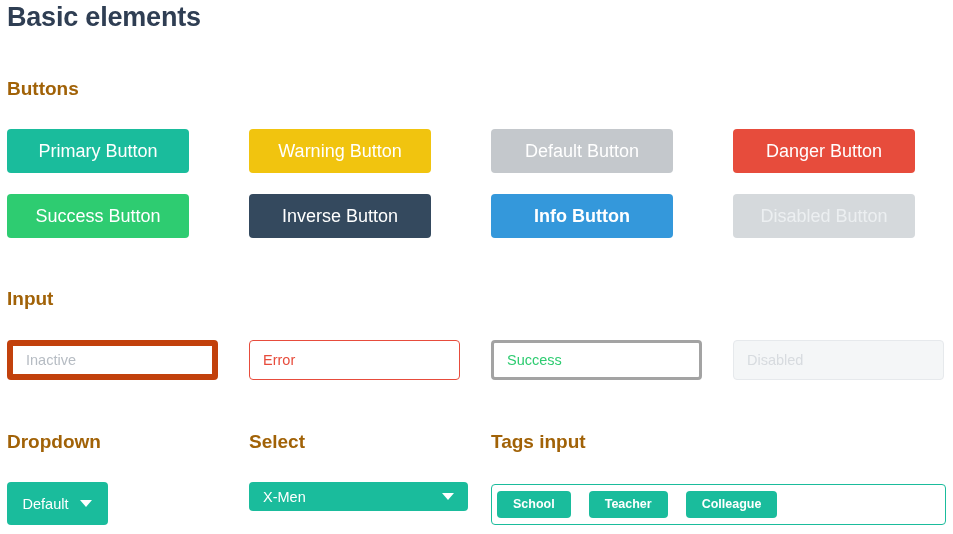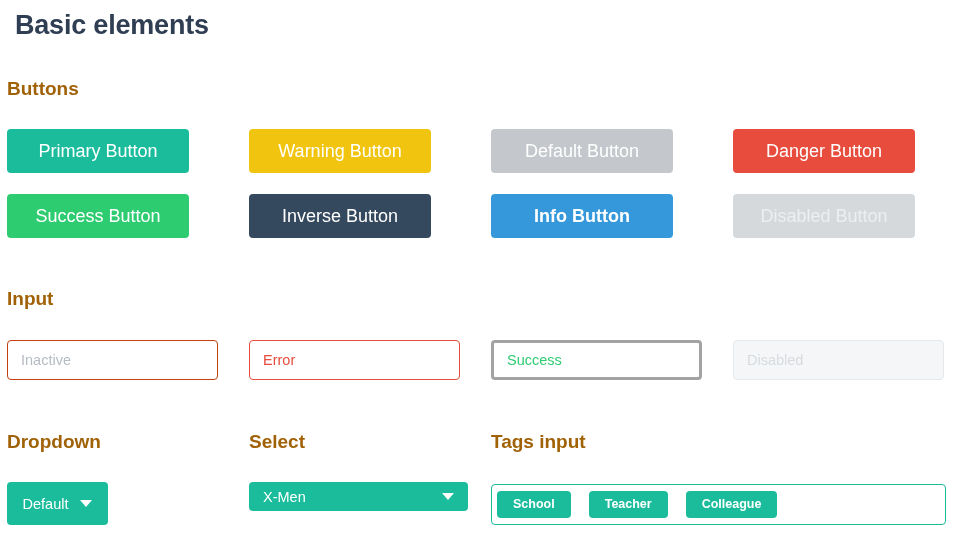--- a/index.html
+++ b/index.html
@@ -6,21 +6,21 @@
   html, body {
     margin: 0; padding: 0;
     width: 953px; height: 534px;
     background: #ffffff;
     font-family: "Liberation Sans", sans-serif;
     overflow: hidden;
   }
   .page { position: relative; width: 953px; height: 534px; padding: 0 7px; }
 
   h1.page-title {
-    margin: 8px; padding: 0;
+    margin: 0; padding: 0;
     position: absolute; left: 7px; top: 2px;
     font-size: 27px; font-weight: bold; color: #2f3e53;
     letter-spacing: -0.2px;
   }
   h2.section-title {
     margin: 0; padding: 0;
     position: absolute;
     font-size: 19px; font-weight: bold; color: #a16207;
   }
   #t-buttons  { left: 7px;  top: 78px; }
@@ -49,21 +49,21 @@
   .row1 { top: 129px; }
   .row2 { top: 194px; }
   .btn.disabled { cursor: default; }
 
   
   .inp {
     position: absolute;
     top: 340px;
     width: 211px; height: 40px;
     border-radius: 4px;
-    border: 1px solid #c2410c;
+    border: 6px solid #c2410c;
     background: #ffffff;
     font-family: "Liberation Sans", sans-serif;
     font-size: 14.5px;
     color: #9aa2ab;
     padding: 0 13px;
     outline: none;
   }
   .inp::placeholder { color: #b6bcc3; opacity: 1; }
   .inp.error   { border: 1px solid #e74c3c; color: #e74c3c; }
   .inp.error::placeholder { color: #e74c3c; }

